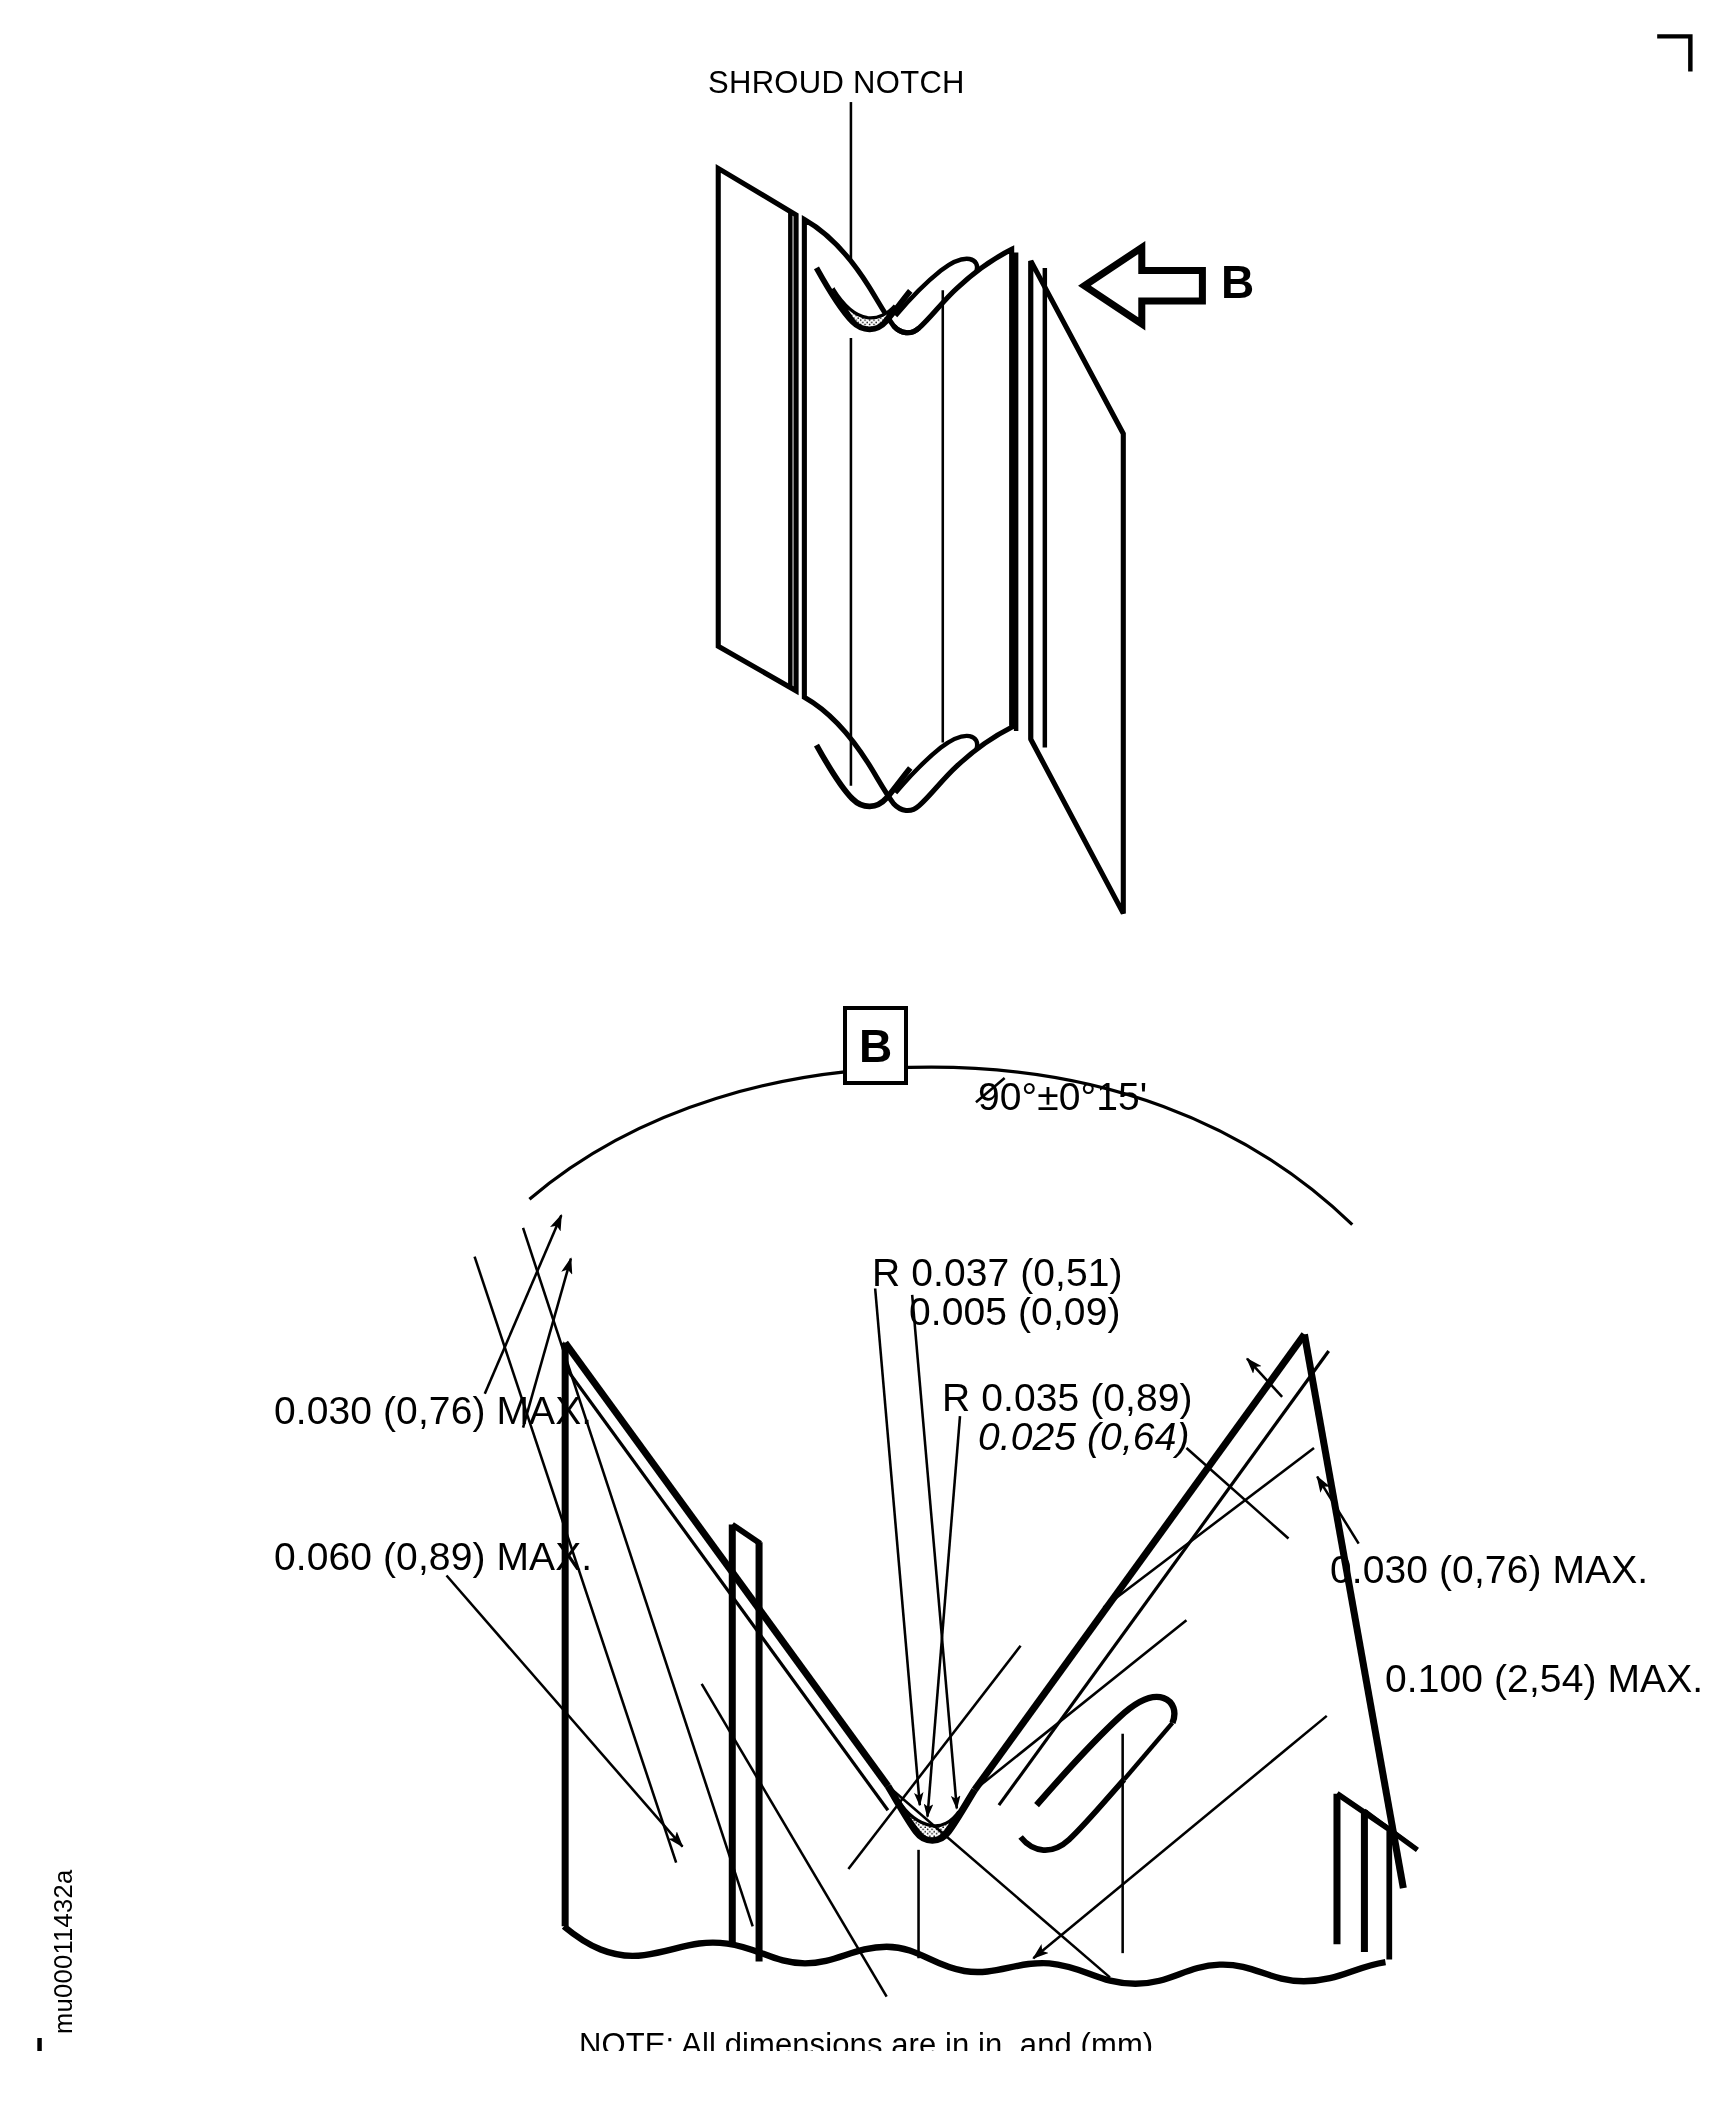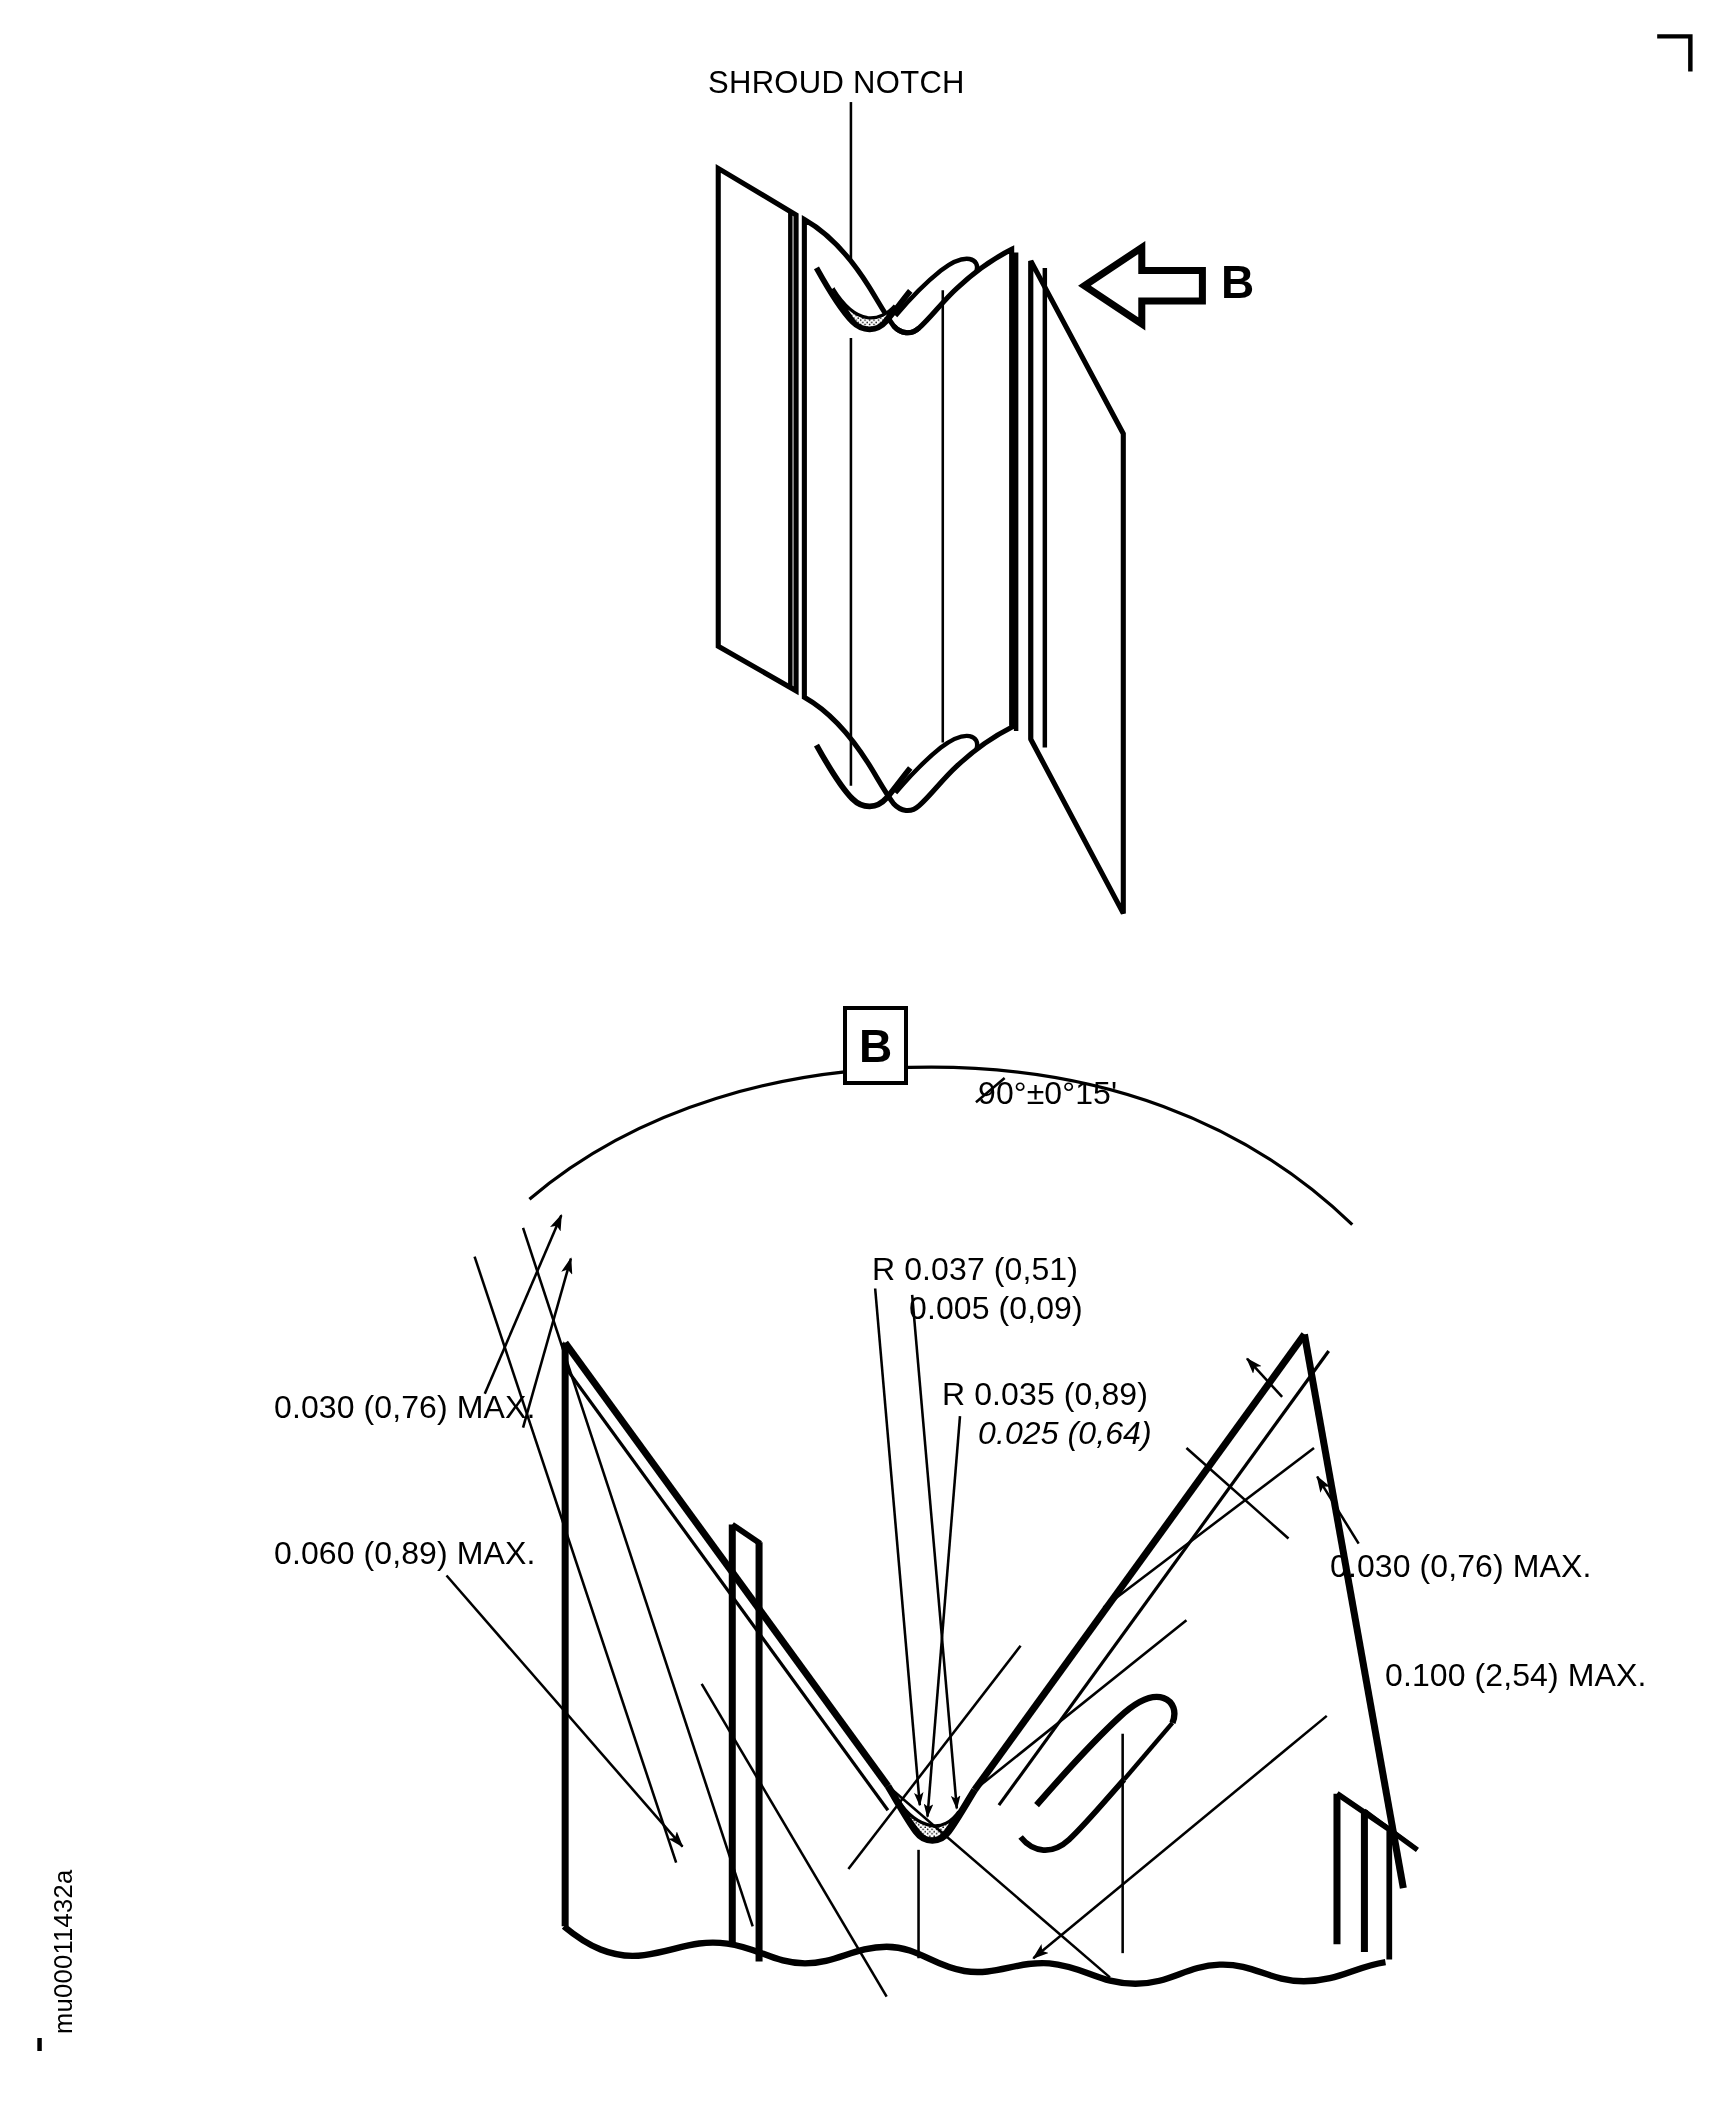--- a/index.html
+++ b/index.html
@@ -27,21 +27,21 @@
     height: 2119px;
   }
   .txt {
     position: absolute;
     white-space: pre;
     font-family: "Liberation Sans", sans-serif;
     color: #000;
     line-height: 1.05;
   }
   .t-title      { font-size: 31px; letter-spacing: 0.3px; }
-  .t-dim        { font-size: 32px; letter-spacing: 0.1px; }
+  .t-dim        { font-size: 39px; letter-spacing: 0.1px; }
   .t-note       { font-size: 31px; letter-spacing: 0.1px; }
   .t-bigB       { font-size: 46px; font-weight: bold; }
   .t-boxB       { font-size: 46px; font-weight: bold; }
   .t-code       { font-size: 25.5px; letter-spacing: 0.3px; }
 
   .box-b {
     position: absolute;
     border: 4.5px solid #000;
     background: #fff;
     display: flex;
@@ -271,19 +271,20 @@
   <div class="txt t-dim" style="left:978px; top:1417px;font-style:italic;">0.025 (0,64)</div>
 
   <div class="txt t-dim" style="left:274px; top:1391px;">0.030 (0,76) MAX.</div>
 
   <div class="txt t-dim" style="left:274px; top:1537px;">0.060 (0,89) MAX.</div>
 
   <div class="txt t-dim" style="left:1330px; top:1550px;">0.030 (0,76) MAX.</div>
 
   <div class="txt t-dim" style="left:1349px; top:1659px;margin-left:36px;">0.100 (2,54) MAX.</div>
 
+  <div class="txt t-note" style="left:579px; top:2029px;">NOTE: All dimensions are in in. and (mm)</div>
 
   <div class="code-wrap" style="left:50px; top:2034px;">
     <span class="txt t-code" style="position:static;">mu00011432a</span>
   </div>
 
 </div>
 
 
 </body></html>

